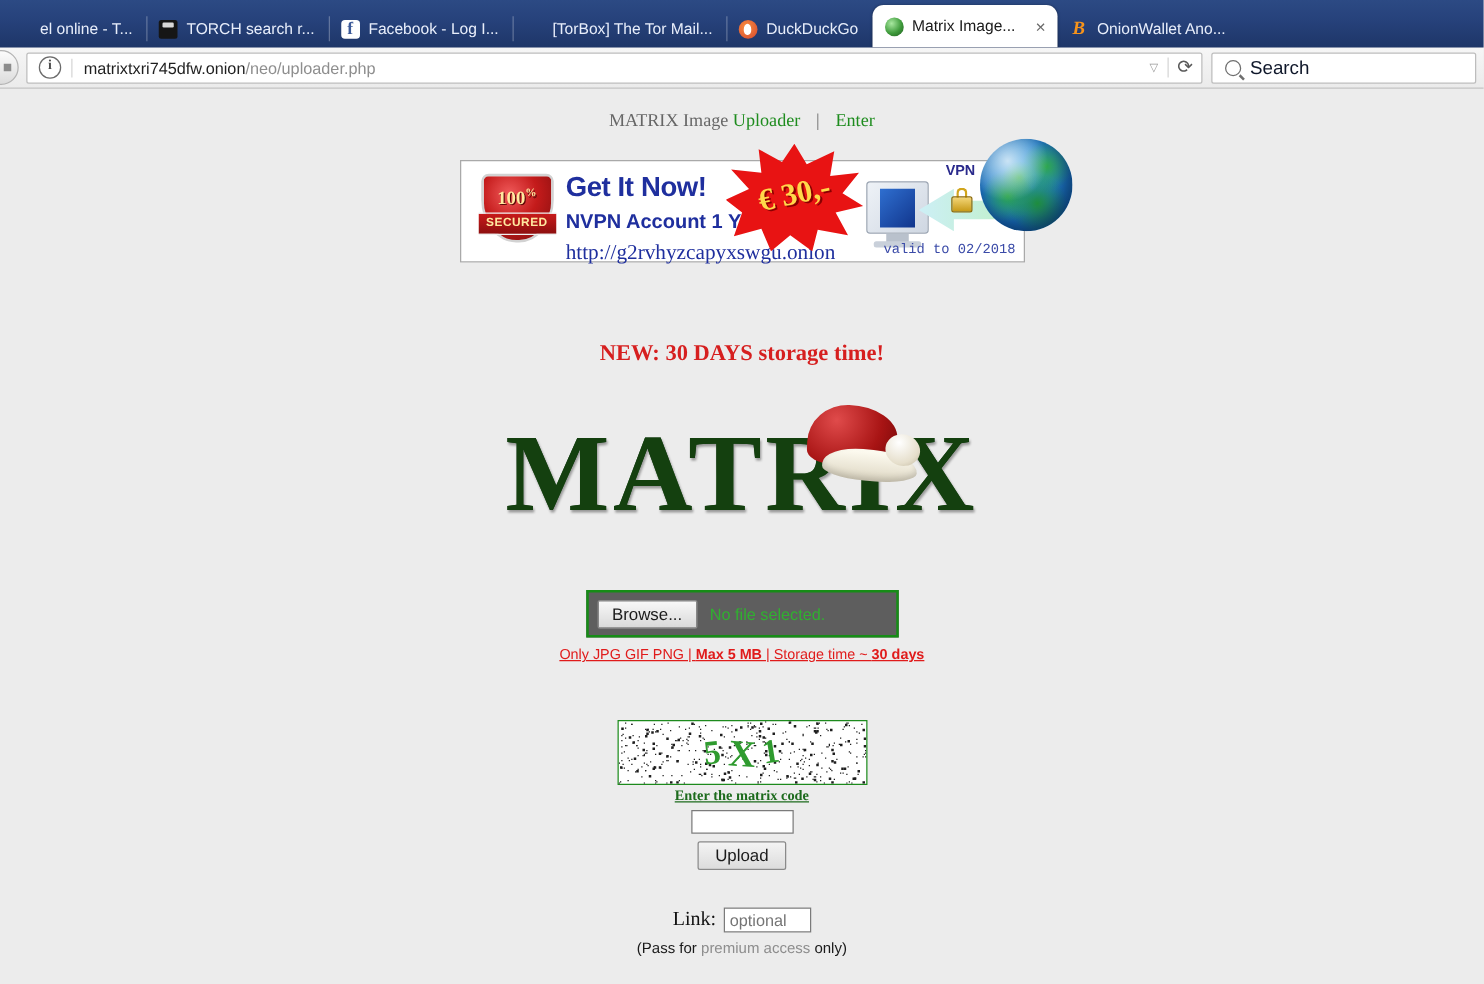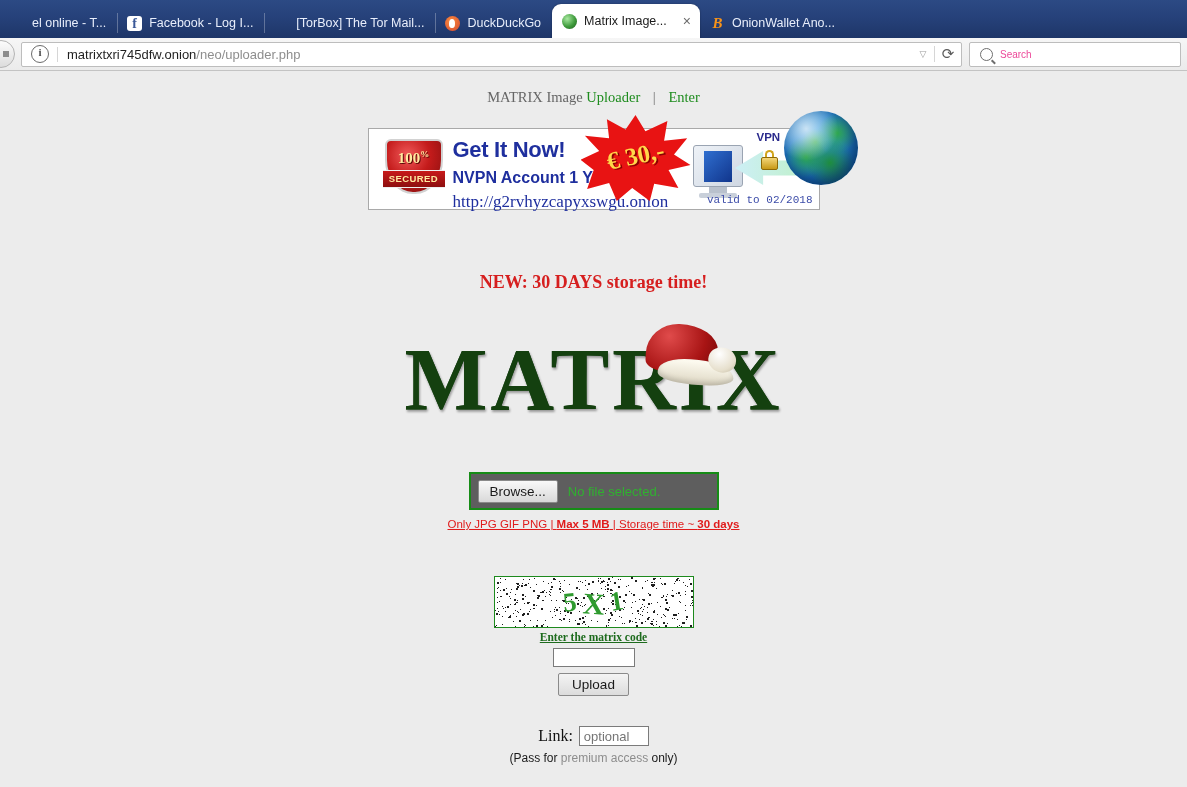--- a/index.html
+++ b/index.html
@@ -162,21 +162,21 @@
     display: flex; align-items: center; box-sizing: border-box;
   }
   .search-ico {
     width: 11px; height: 11px; border: 1.6px solid #6e6e6e; border-radius: 50%;
     margin: 0 7px 0 10px; position: relative; flex: none;
   }
   .search-ico::after{
     content:""; position:absolute; right:-4px; bottom:-3px;
     width:5px;height:1.8px;background:#6e6e6e; transform: rotate(45deg);
   }
-  .search-ph { font-size: 10px; color: #ec4899; }
+  .search-ph { font-size: 15px; color: #0f172a; }
 
   
   .page {
     position: absolute;
     top: 72px; left: 0; right: 0; bottom: 0;
     background: #ececec;
     overflow: hidden;
   }
 
   .topnav {
@@ -518,20 +518,24 @@
 </style>
 </head>
 <body>
 
 <div class="browser">
 
   <div class="tabstrip">
     <div class="tab">
       <span class="favicon fav-blank"></span>
       <span class="tab-label">el online - T...</span>
+    </div>
+    <div class="tab">
+      <span class="favicon fav-torch"></span>
+      <span class="tab-label">TORCH search r...</span>
     </div>
     <div class="tab">
       <span class="favicon fav-fb">f</span>
       <span class="tab-label">Facebook - Log I...</span>
     </div>
     <div class="tab">
       <span class="favicon fav-blank"></span>
       <span class="tab-label">[TorBox] The Tor Mail...</span>
     </div>
     <div class="tab">

